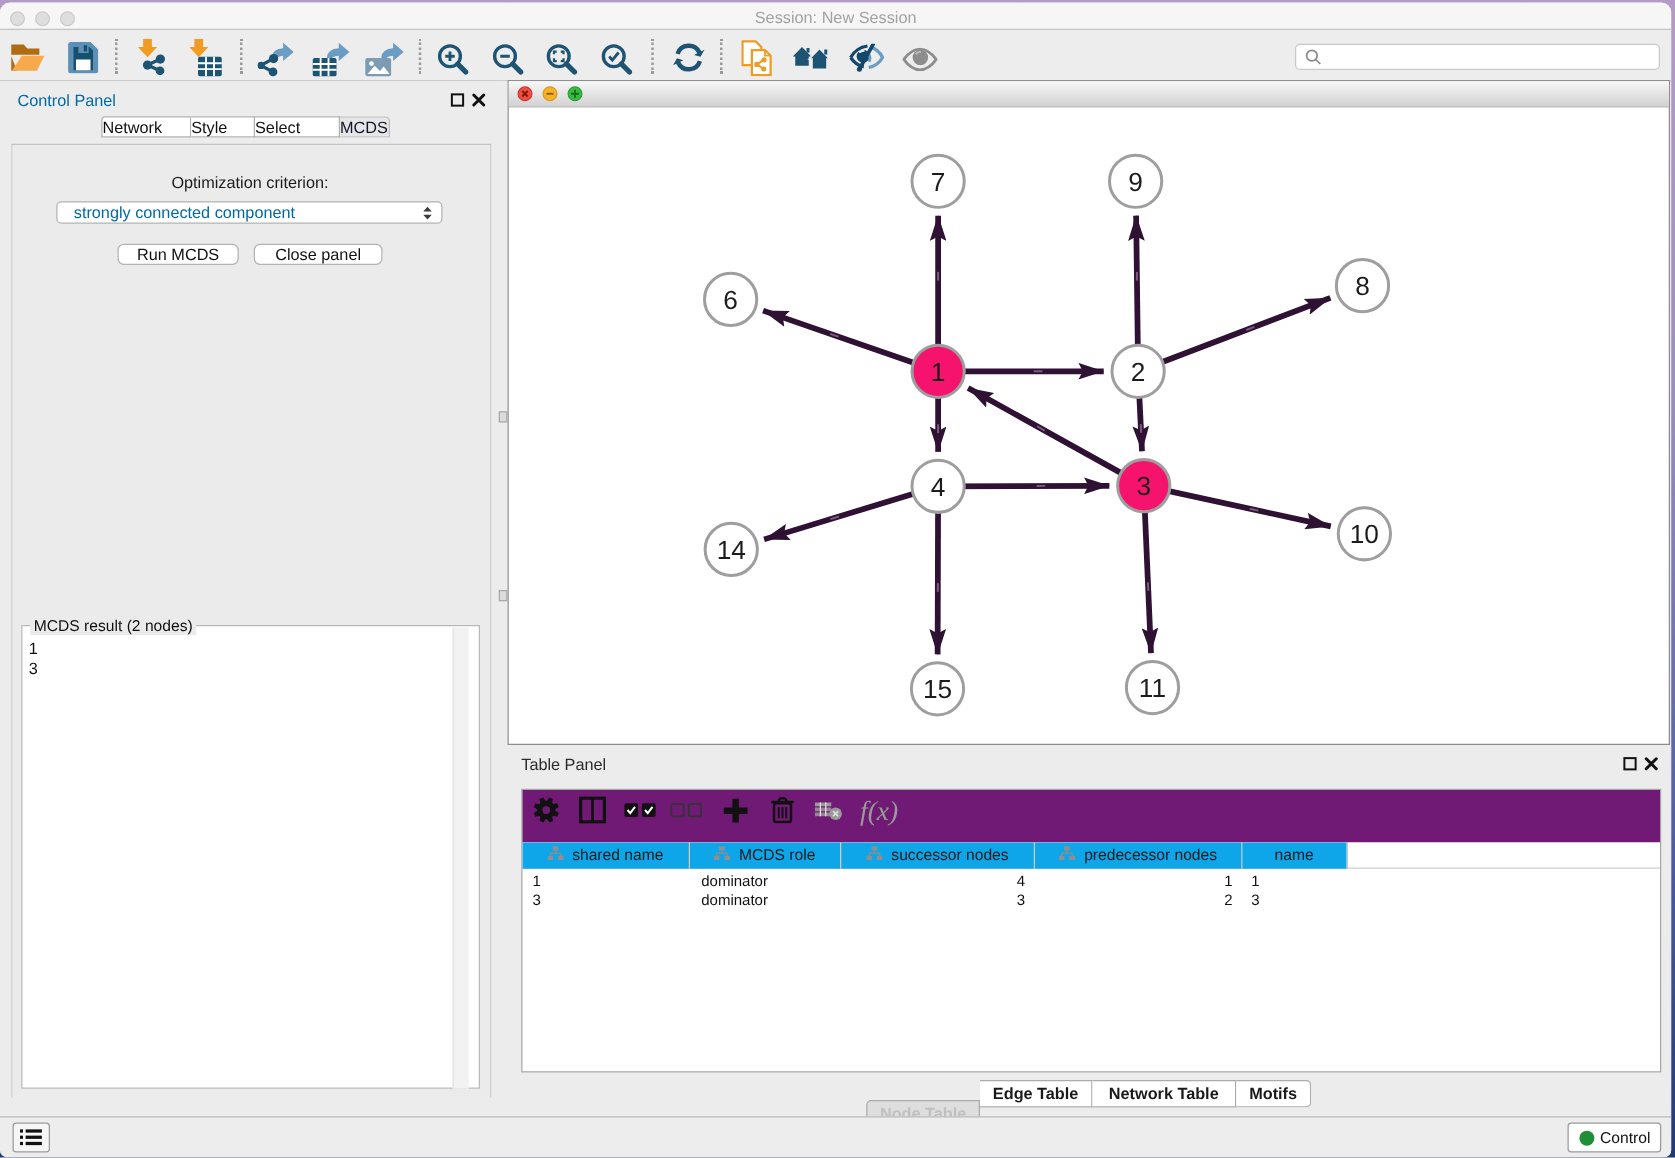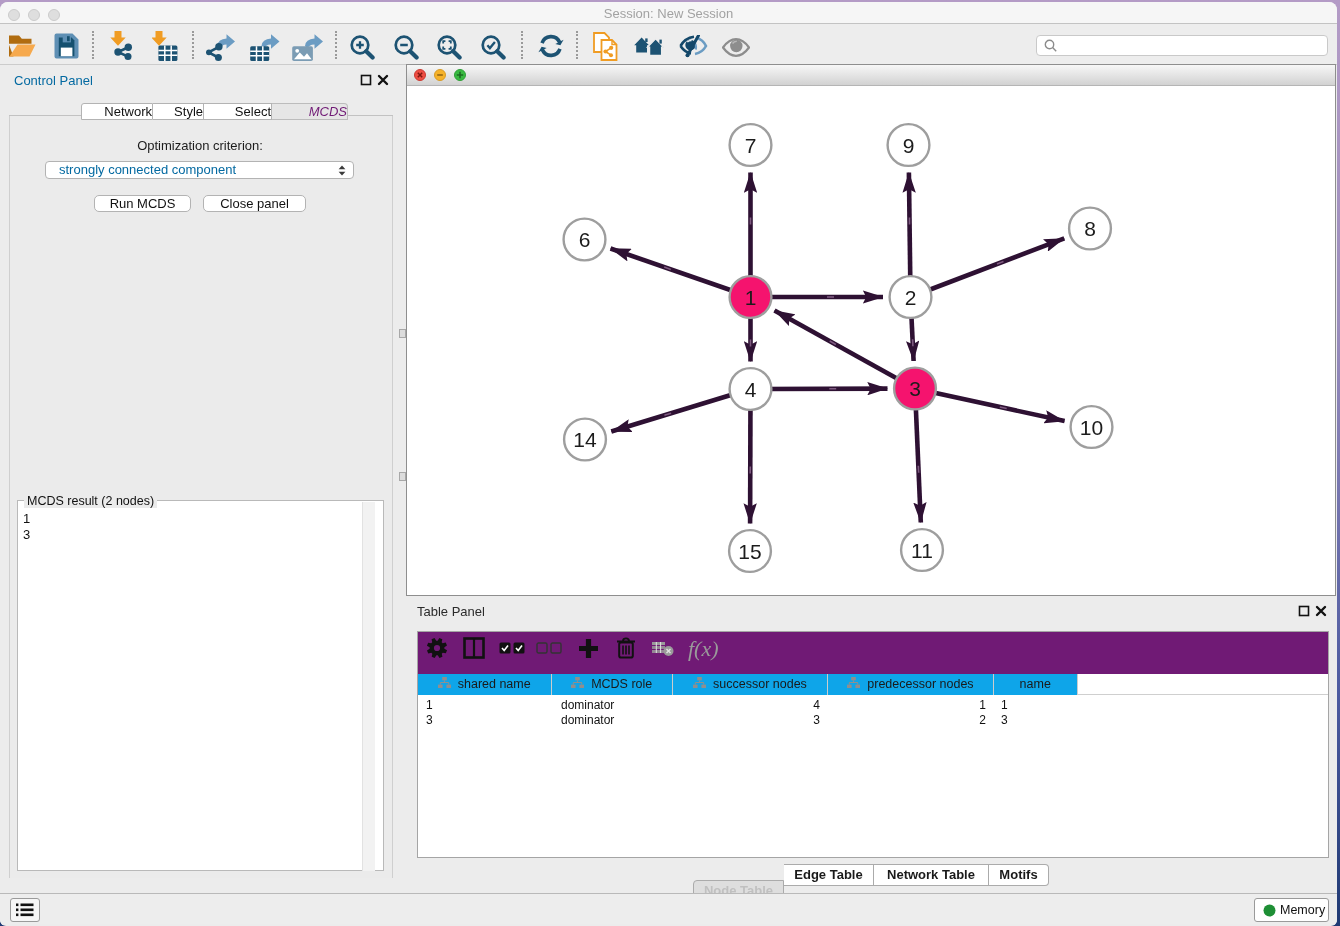--- a/index.html
+++ b/index.html
@@ -25,22 +25,22 @@
   .tb-sep { position:absolute; top:7px; height:28px; width:0;
         border-left:2px dotted #9a9a9a; }
   .searchbox { position:absolute; left:1036px; top:11px; width:292px; height:21px;
         background:#fff; border:1px solid #c9c9c9; border-radius:4px; }
   
   .cpanel { position:absolute; left:0; top:63px; width:406px; height:828px; background:#ececec; }
   .cp-title { position:absolute; left:14px; top:8px; font-size:13px; color:#0369a1; }
   .tabrow-line { position:absolute; left:9px; top:50px; width:384px; height:0; border-top:1px solid #c2c2c2; }
   .cp-inner { position:absolute; left:9px; top:51px; width:384px; height:762px;
         background:#ebebeb; border-left:1px solid #cfcfcf; border-right:1px solid #cfcfcf; }
-  .tab { position:absolute; top:38px; height:17px; background:#fff; border:1px solid #b3b3b3;
-        font-size:13px; color:#111; text-align:right; line-height:16px; }
+  .tab { position:absolute; top:28px; height:17px; background:#fff; border:1px solid #b3b3b3;
+        font-size:13px; color:#111; text-align:left; line-height:16px; }
   .opt-label { position:absolute; left:0; top:73px; width:400px; text-align:center;
         font-size:13px; color:#1c1c1c; }
   .selbox { position:absolute; left:45px; top:96px; width:309px; height:18px; background:#fff;
         border:1px solid #b3b3b3; border-radius:4px; font-size:13px; color:#0369a1; line-height:16px;
         padding-left:13px; }
   .chev { position:absolute; right:6px; top:2px; width:10px; height:13px; }
   .btn { position:absolute; top:130px; height:17px; background:#fff; border:1px solid #b3b3b3;
         border-radius:5px; font-size:13px; color:#111; text-align:center; line-height:15px; }
   .fieldset { position:absolute; left:17px; top:435px; width:367px; height:371px;
         border:1px solid #b9b9b9; background:#fff; }
@@ -217,21 +217,21 @@
       <div class="cp-title">Control Panel</div>
       <svg width="30" height="12" style="position:absolute;left:360px;top:9px" viewBox="0 0 30 12">
         <rect x="1.5" y="1.5" width="9" height="9" fill="none" stroke="#111" stroke-width="1.6"></rect>
         <path d="M19 2 L27 10 M27 2 L19 10" stroke="#111" stroke-width="2.4" stroke-linecap="round"></path>
       </svg>
       <div class="tabrow-line"></div>
       <div class="cp-inner"></div>
       <div class="tab" style="left:81px;width:72px;border-radius:3px 0 0 0;">Network</div>
       <div class="tab" style="left:153px;width:51px;border-left:none;">Style</div>
       <div class="tab" style="left:204px;width:68px;border-left:none;">Select</div>
-      <div class="tab" style="left:272px;width:76px;border-left:none;border-radius:0 4px 0 0;background:#e6e6e6;color:#701a75;border-color:#bcbcbc;font-style:italic;">MCDS</div>
+      <div class="tab" style="left:272px;width:40px;border-left:none;border-radius:0 4px 0 0;background:#e6e6e6;color:#0f172a;border-color:#bcbcbc;">MCDS</div>
       <div class="opt-label">Optimization criterion:</div>
       <div class="selbox">strongly connected component
         <svg class="chev" viewBox="0 0 10 13">
           <path d="M1.6 5.2 L5 1.4 L8.4 5.2 Z" fill="#3a3a3a"></path>
           <path d="M1.6 7.8 L5 11.6 L8.4 7.8 Z" fill="#3a3a3a"></path>
         </svg>
       </div>
       <div class="btn" style="left:94px;width:97px;">Run MCDS</div>
       <div class="btn" style="left:203px;width:103px;">Close panel</div>
       <div class="fieldset">
@@ -443,16 +443,16 @@
           <rect x="4.5" y="0.5" width="13" height="2.6"></rect>
             <rect x="4.5" y="5.5" width="13" height="2.6"></rect>
             <rect x="4.5" y="10.5" width="13" height="2.6"></rect>
           </g>
         </svg>
       </div>
       <div class="sb-btn" style="left:1254px;top:4px;width:75px;height:24px;background:#fff;">
         <svg width="13" height="13" style="position:absolute;left:8px;top:5px">
           <circle cx="6.5" cy="6.5" r="6" fill="#1e8f35"></circle>
         </svg>
-        <span style="position:absolute;left:25px;top:4px;font-size:12.5px;color:#111;">Memory</span>
+        <span style="position:absolute;left:25px;top:4px;font-size:12.5px;color:#111;">Control</span>
       </div>
     </div>
   </div>
 
 </body></html>

